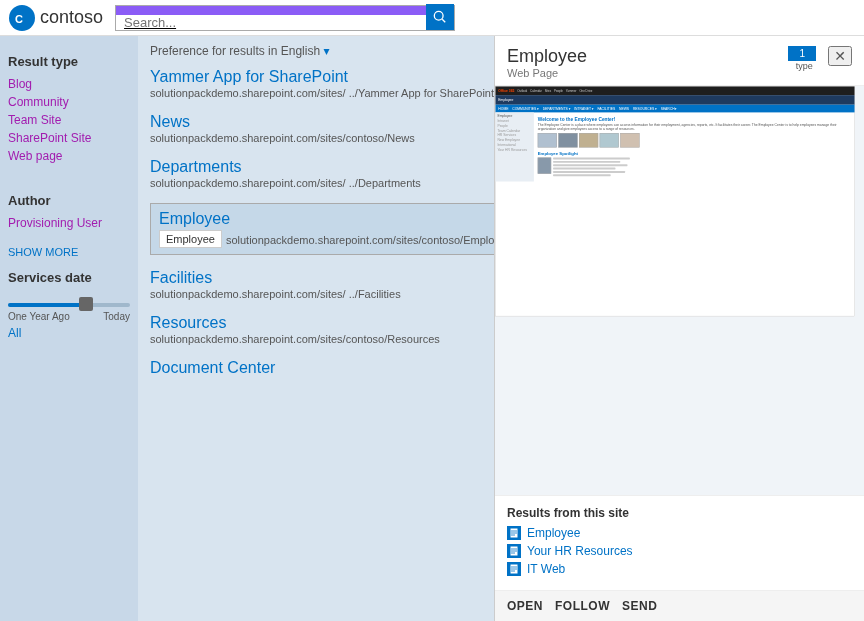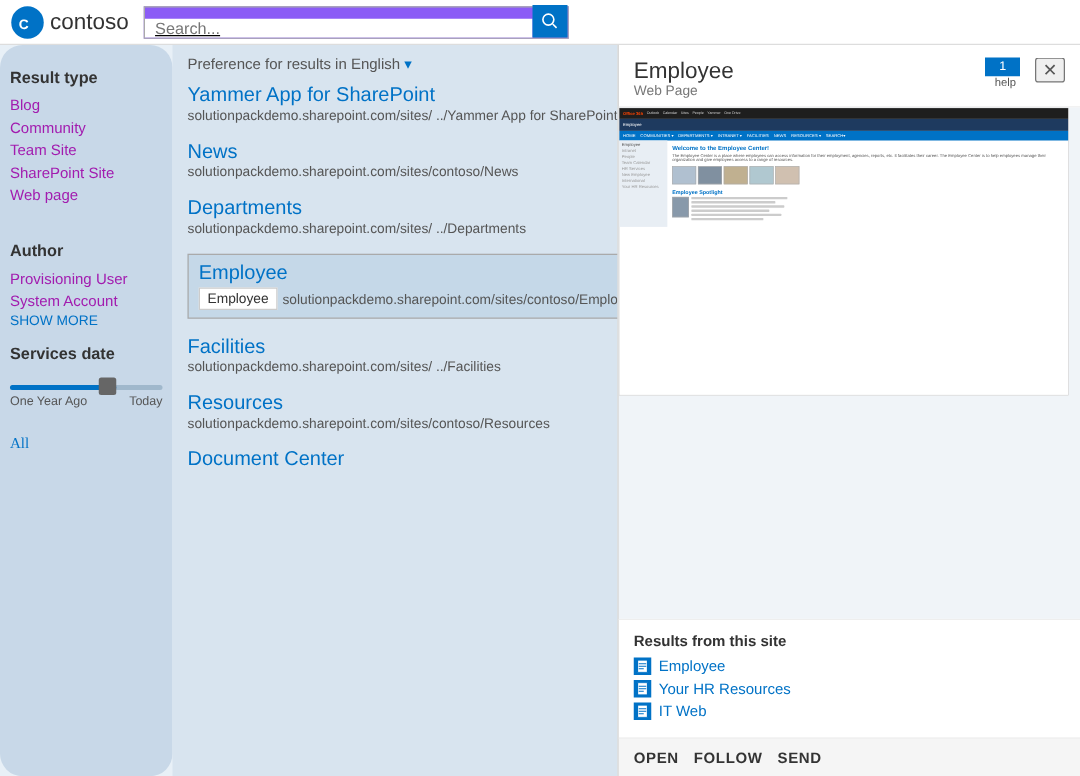--- a/index.html
+++ b/index.html
@@ -73,41 +73,40 @@
       height: calc(621px - 36px);
     }
 
     
     .sidebar {
       width: 138px;
       background: #c8d8e8;
       padding: 10px 8px;
       flex-shrink: 0;
       overflow-y: auto;
-      border-radius: 18px;
     }
     .sidebar-section-title {
       font-size: 13px;
       font-weight: 600;
       color: #333;
       margin-bottom: 6px;
       margin-top: 8px;
     }
     .sidebar-item {
       font-size: 12px;
       color: #a21caf;
       cursor: pointer;
       padding: 2px 0;
       display: block;
     }
     .show-more {
       font-size: 11px;
       color: #0072c6;
       cursor: pointer;
-      margin-top: 1px;
+      margin-top: 14px;
     }
     .date-slider-track {
       position: relative;
       height: 4px;
       background: #a0b8cc;
       border-radius: 2px;
       margin: 18px 0 4px 0;
     }
     .date-slider-fill {
       position: absolute;
@@ -130,24 +129,23 @@
     .date-labels {
       display: flex;
       justify-content: space-between;
       font-size: 10px;
       color: #555;
       margin-top: 4px;
     }
     .sidebar-all {
       font-size: 12px;
       color: #0072c6;
-      margin-top: 20px;
+      margin-top: 4px;
       cursor: pointer;
       display: block;
-      font-family: Liberation Serif, serif;
     }
 
     
     .content {
       flex: 1;
       background: #d8e4ef;
       padding: 8px 12px;
       overflow-y: auto;
       position: relative;
     }
@@ -447,21 +445,20 @@
   <div class="sidebar">
     <div class="sidebar-section-title">Result type</div>
     <a class="sidebar-item">Blog</a>
     <a class="sidebar-item">Community</a>
     <a class="sidebar-item">Team Site</a>
     <a class="sidebar-item">SharePoint Site</a>
     <a class="sidebar-item">Web page</a>
 
     <div class="sidebar-section-title" style="margin-top:28px;">Author</div>
     <a class="sidebar-item">Provisioning User</a>
-    <a class="sidebar-item">System Account</a>
     <div class="show-more">SHOW MORE</div>
 
     <div class="sidebar-section-title" style="margin-top:12px;">Services date</div>
     <div class="date-slider-track">
       <div class="date-slider-fill"></div>
       <div class="date-slider-thumb"></div>
     </div>
     <div class="date-labels">
       <span>One Year Ago</span>
       <span>Today</span>
@@ -546,21 +543,21 @@
   </div>
 
   <div class="preview-panel">
     <div class="preview-header">
       <div class="preview-title-section">
         <div class="preview-title">Employee</div>
         <div class="preview-subtitle">Web Page</div>
       </div>
       <div style="display:flex;flex-direction:column;align-items:center;margin-right:8px;">
         <div class="preview-view-badge">1</div>
-        <div style="font-size:9px;color:#555;">help</div>
+        <div style="font-size:9px;color:#555;">type</div>
       </div>
       <button class="preview-close">✕</button>
     </div>
 
     <div class="preview-screenshot">
 
       <div class="mini-browser">
         <div class="mini-o365-bar">
           <span class="mini-o365-logo">Office 365</span>
           <span class="mini-o365-item">Outlook</span>

